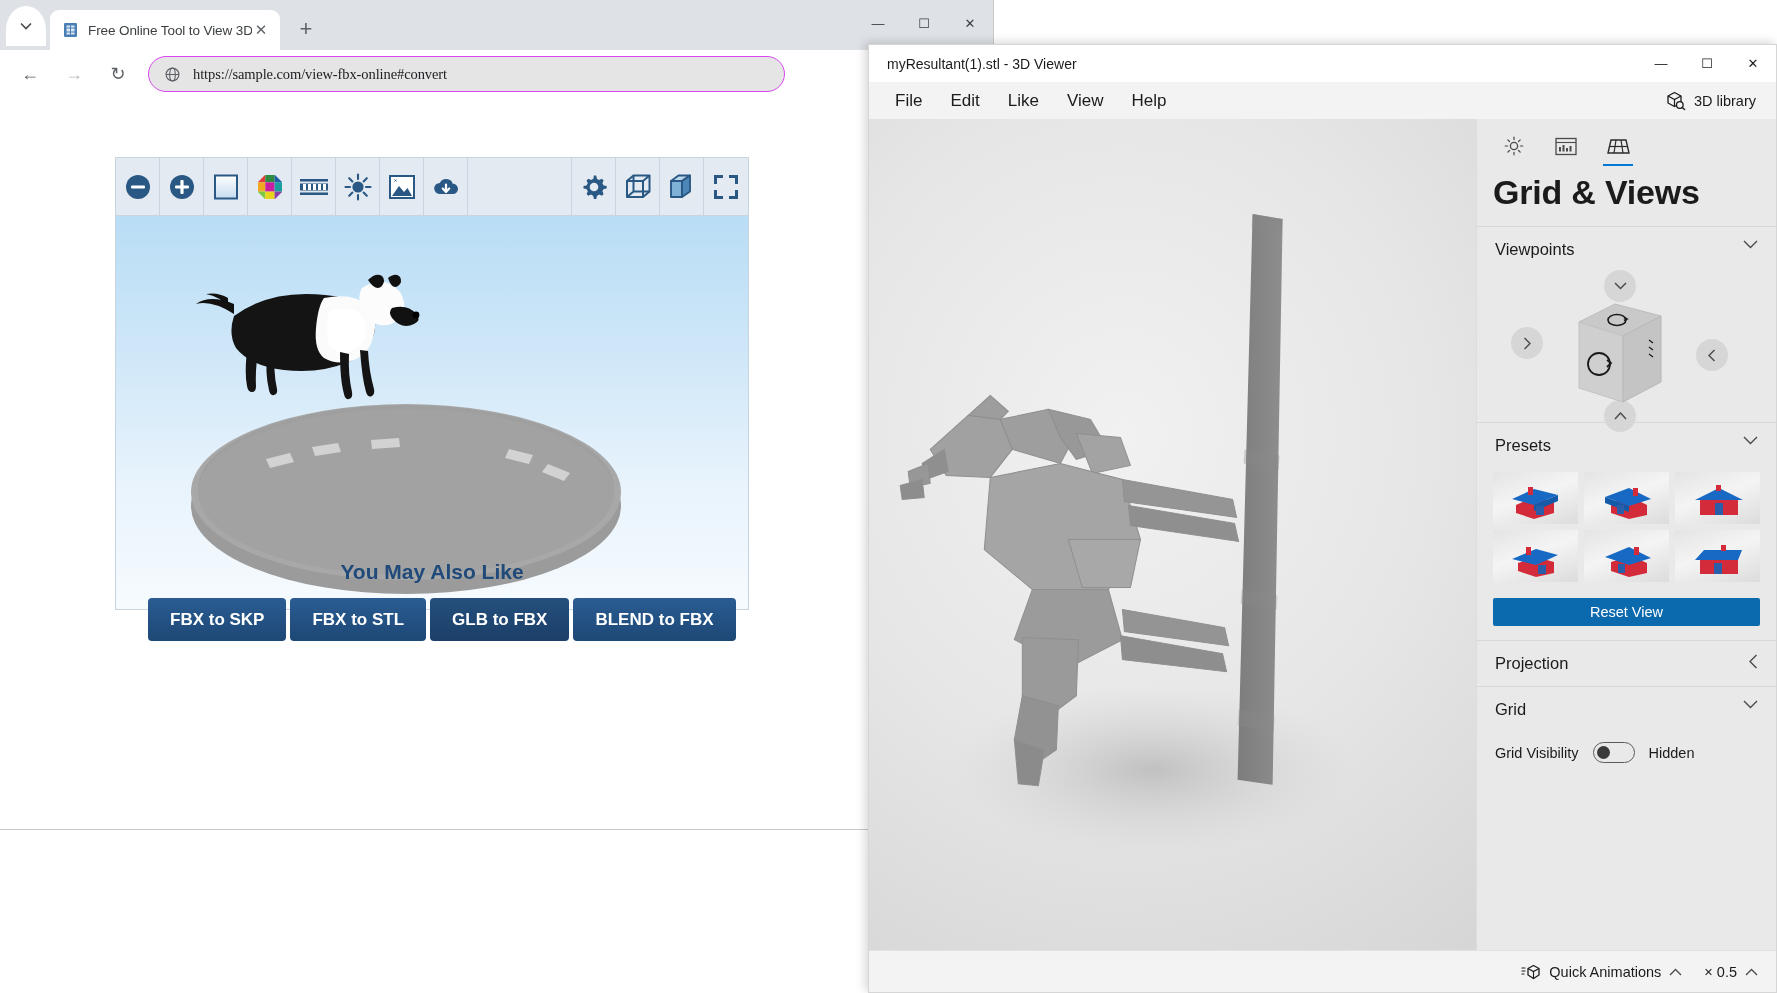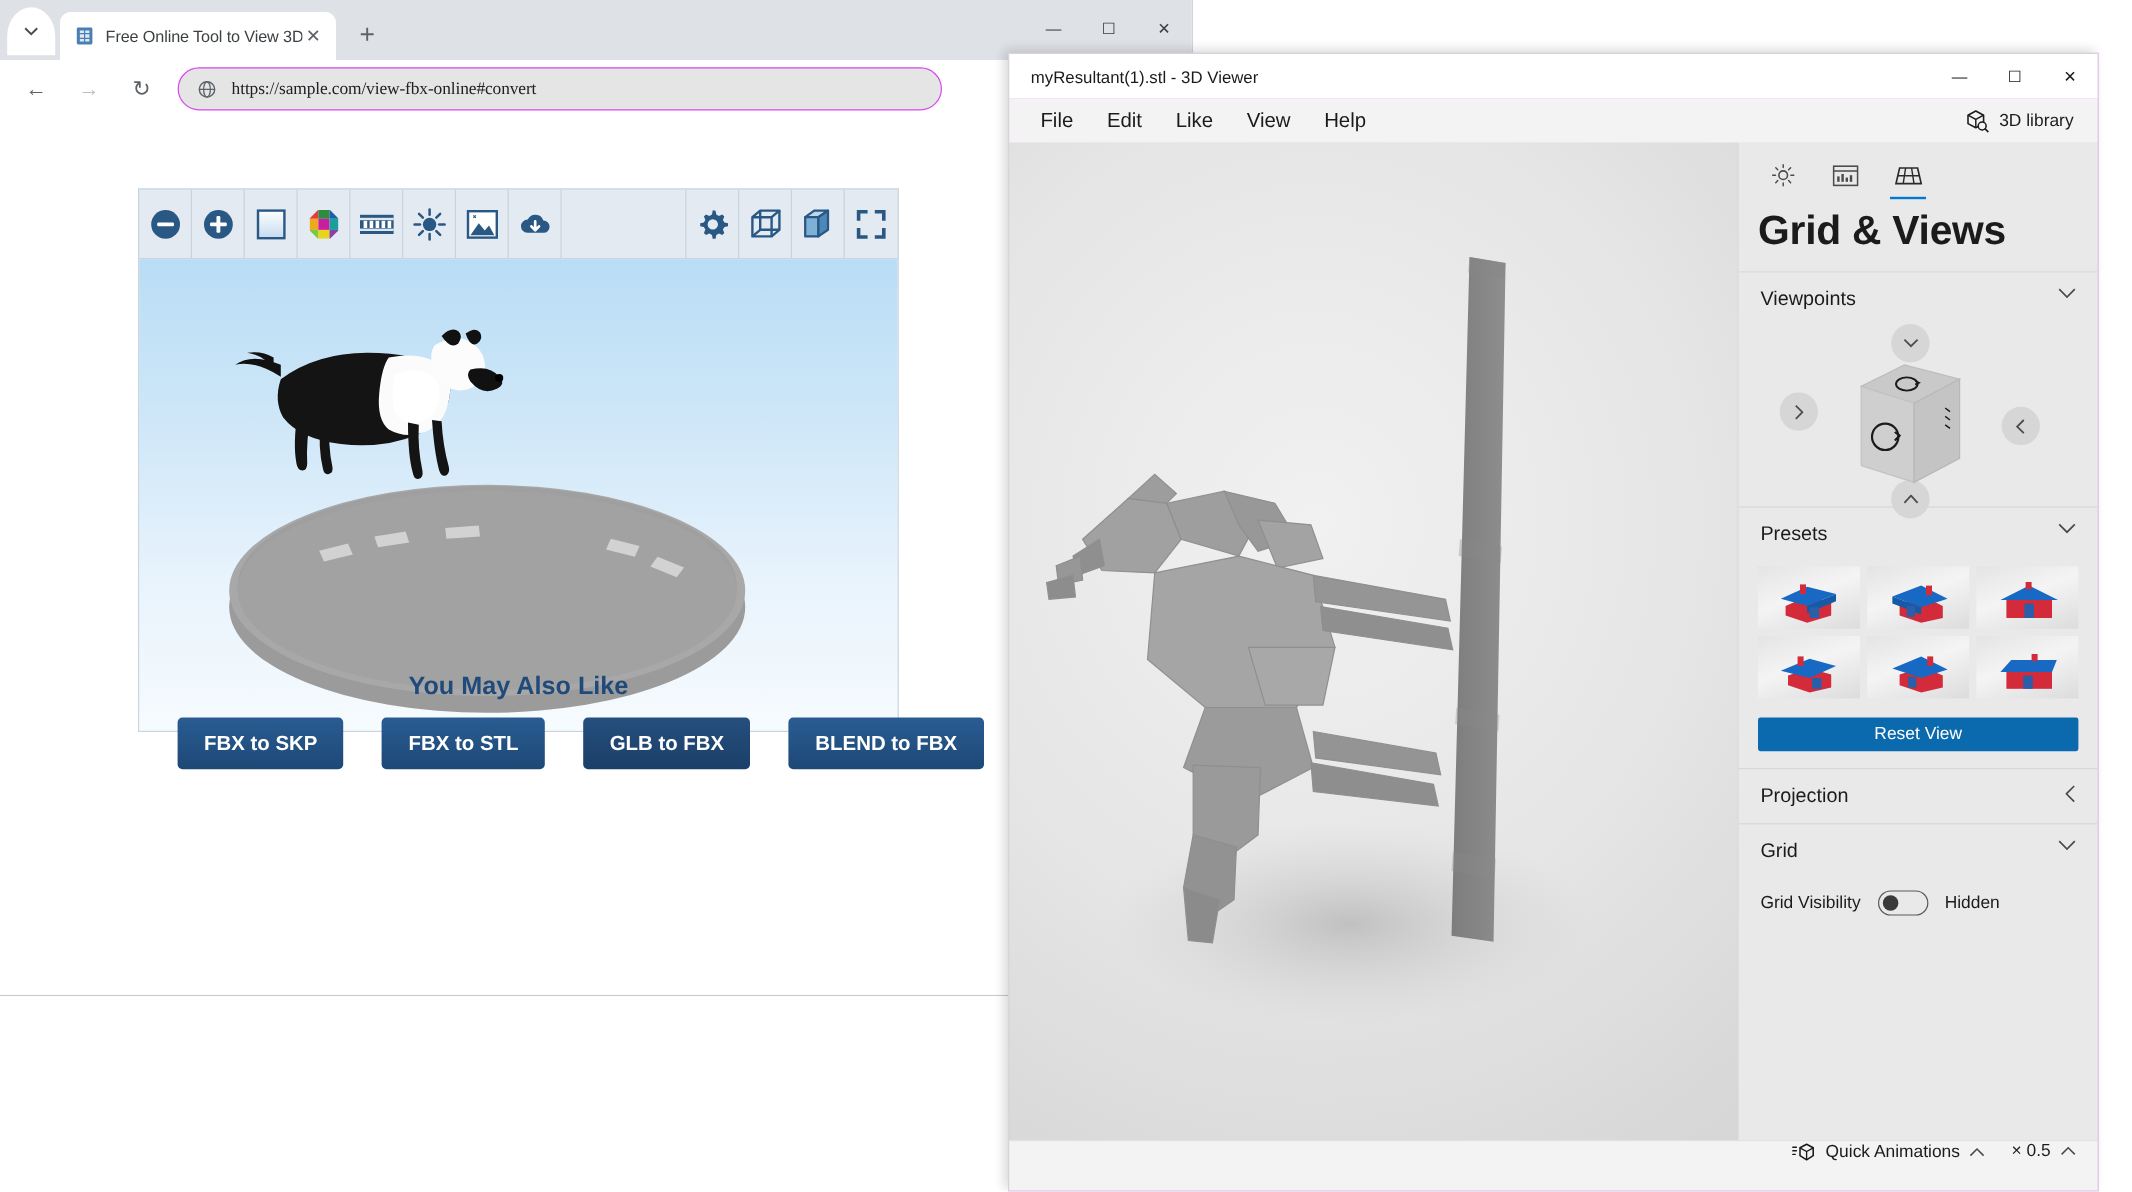--- a/index.html
+++ b/index.html
@@ -95,32 +95,32 @@
   .fbx-canvas {
     position:absolute; left:115px; top:117px; width:634px; height:395px;
     border:1px solid #c8d4e0;
     background: linear-gradient(180deg,#b9ddf5 0%, #cfe7f8 35%, #e8f3fc 68%, #f6fbfe 100%);
     overflow:hidden;
   }
   .yma-title {
     position:absolute; left:0; right:0; top:462px; text-align:center;
     width:864px; font-size:21px; font-weight:bold; color:#1f4a7a;
   }
-  .yma-row { position:absolute; left:148px; top:500px; display:flex; gap:32px; }
+  .yma-row { position:absolute; left:148px; top:500px; display:flex; gap:4px; }
   .yma-btn {
     height:43px; padding:0 22px; display:flex; align-items:center; justify-content:center;
     color:#ffffff; font-size:17px; font-weight:bold; border-radius:4px;
     background: linear-gradient(180deg,#2a5c92 0%, #1d4876 100%);
   }
   .yma-btn.alt { background: linear-gradient(180deg,#254f7d 0%, #1b3f68 100%); }
 
   
   #viewer {
-    position:absolute; left:840px; top:44px; width:909px; height:949px;
-    background:#f0abfc; box-shadow: -3px -2px 9px rgba(0,0,0,.16);
+    position:absolute; left:868px; top:44px; width:909px; height:949px;
+    background:#86efac; box-shadow: -3px -2px 9px rgba(0,0,0,.16);
     border: 1px solid #d6d6d6;
     display:flex; flex-direction:column;
   }
   .v-titlebar {
     height:37px; background:#ffffff; display:flex; align-items:center;
     flex: 0 0 37px;
   }
   .v-title { font-size:14px; color:#1b1b1b; padding-left:18px; flex:1 1 auto; }
   .v-winctl { display:flex; height:37px; }
   .v-winctl > div {
@@ -194,21 +194,21 @@
   .toggle {
     width:42px; height:21px; border-radius:11px; border:1.5px solid #5a5a5a;
     background:#e9e9e9; position:relative; flex:0 0 42px;
   }
   .toggle .knob {
     position:absolute; width:13px; height:13px; border-radius:50%;
     background:#3a3a3a; left:3px; top:2.5px;
   }
   .v-statusbar {
     flex:0 0 42px; height:42px; background:#f3f3f3; border-top:1px solid #e2e2e2;
-    display:flex; align-items:flex-start; justify-content:flex-end; padding-right:18px; gap:22px;
+    display:flex; align-items:center; justify-content:flex-end; padding-right:18px; gap:22px;
   }
   .status-item { display:flex; align-items:center; gap:8px; font-size:14.5px; color:#1b1b1b; }
   .caret { font-size:11px; color:#4a4a4a; }
   svg { display:block; }
 </style>
 </head>
 <body>
 
 <div id="root">
 

